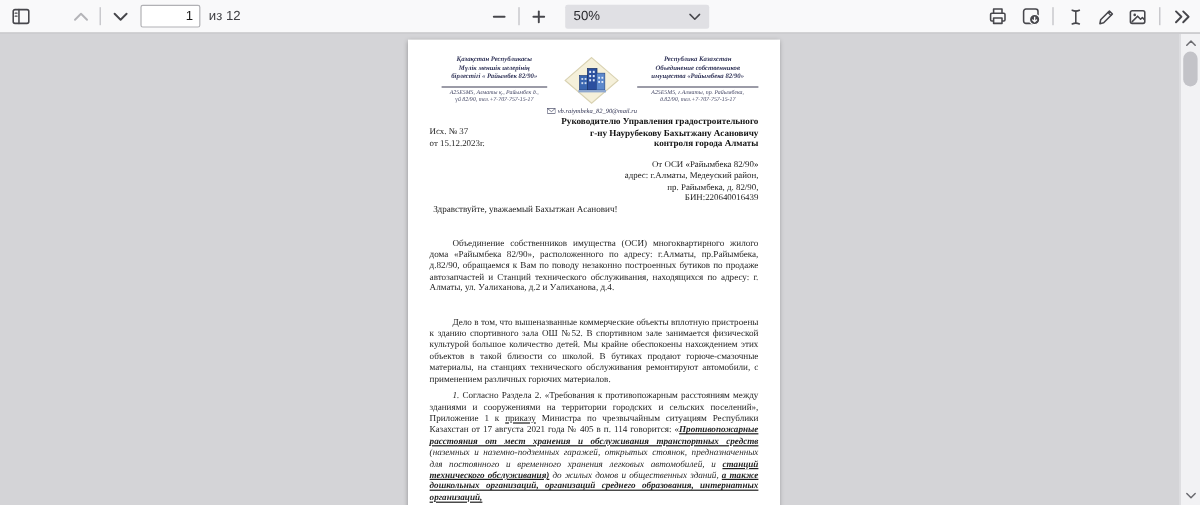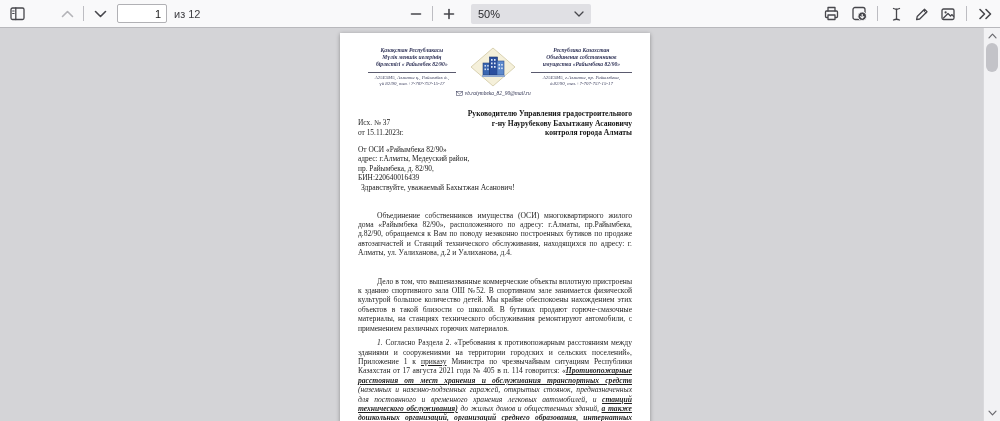--- a/index.html
+++ b/index.html
@@ -58,25 +58,25 @@
   .lh-left  { width:104px; margin-left:10px; }
   .lh-right { width:120px; }
   .lh-center{ flex:1; display:flex; flex-direction:column; align-items:center; }
   .lh-org { font-size:5.6px; line-height:7.2px; font-style:italic; font-weight:bold; color:#33365a; }
   .lh-addr { border-top:0.8px solid #5a5a6e; margin-top:3px; padding-top:2px;
              font-size:4.9px; line-height:6.2px; font-style:italic; color:#3c3f5e; }
   .lh-email { margin-top:3px; font-size:5.4px; font-style:italic; color:#2e3150; white-space:nowrap; }
   .lh-email svg { vertical-align:-1px; margin-right:2px; }
 
   
-  .ref-addressee { position:relative; margin-top:13px; min-height:29px; }
+  .ref-addressee { position:relative; min-height:29px; }
   .addressee { text-align:right; font-weight:bold; font-size:7.6px; line-height:9.6px; color:#151515; }
   .ref-block { position:absolute; left:0; top:9px; font-size:7.4px; line-height:9.6px; color:#1c1c1c; }
 
-  .sender { font-size:7.4px; line-height:9.4px; margin-top:7px; color:#1c1c1c; }
+  .sender { text-align:right; font-size:7.4px; line-height:9.4px; margin-top:7px; color:#1c1c1c; }
 
   .greeting { font-size:7.6px; color:#1c1c1c; padding-left:3px; }
 
   .body-par { font-size:7.6px; line-height:9.4px; text-align:justify; text-indent:19px; color:#1f1f1f; }
   .par-1 { margin-top:19px; }
   .par-2 { margin-top:19px;font-family:Liberation Serif, serif; }
   .par-3 { margin-top:5px; }
 </style>
 </head>
 <body>
@@ -236,21 +236,21 @@
     </div>
 
     <div class="ref-addressee">
       <div class="addressee">
         <div>Руководителю Управления градостроительного</div>
         <div>г-ну Наурубекову Бахытжану Асановичу</div>
         <div>контроля города Алматы</div>
       </div>
       <div class="ref-block">
         <div>Исх. № 37</div>
-        <div>от 15.11.2023г.</div>
+        <div>от 15.12.2023г.</div>
       </div>
     </div>
 
     <div class="sender">
       <div>От ОСИ «Райымбека 82/90»</div>
       <div>адрес: г.Алматы, Медеуский район,</div>
       <div>пр. Райымбека, д. 82/90,</div>
       <div>БИН:220640016439</div>
     </div>
 

